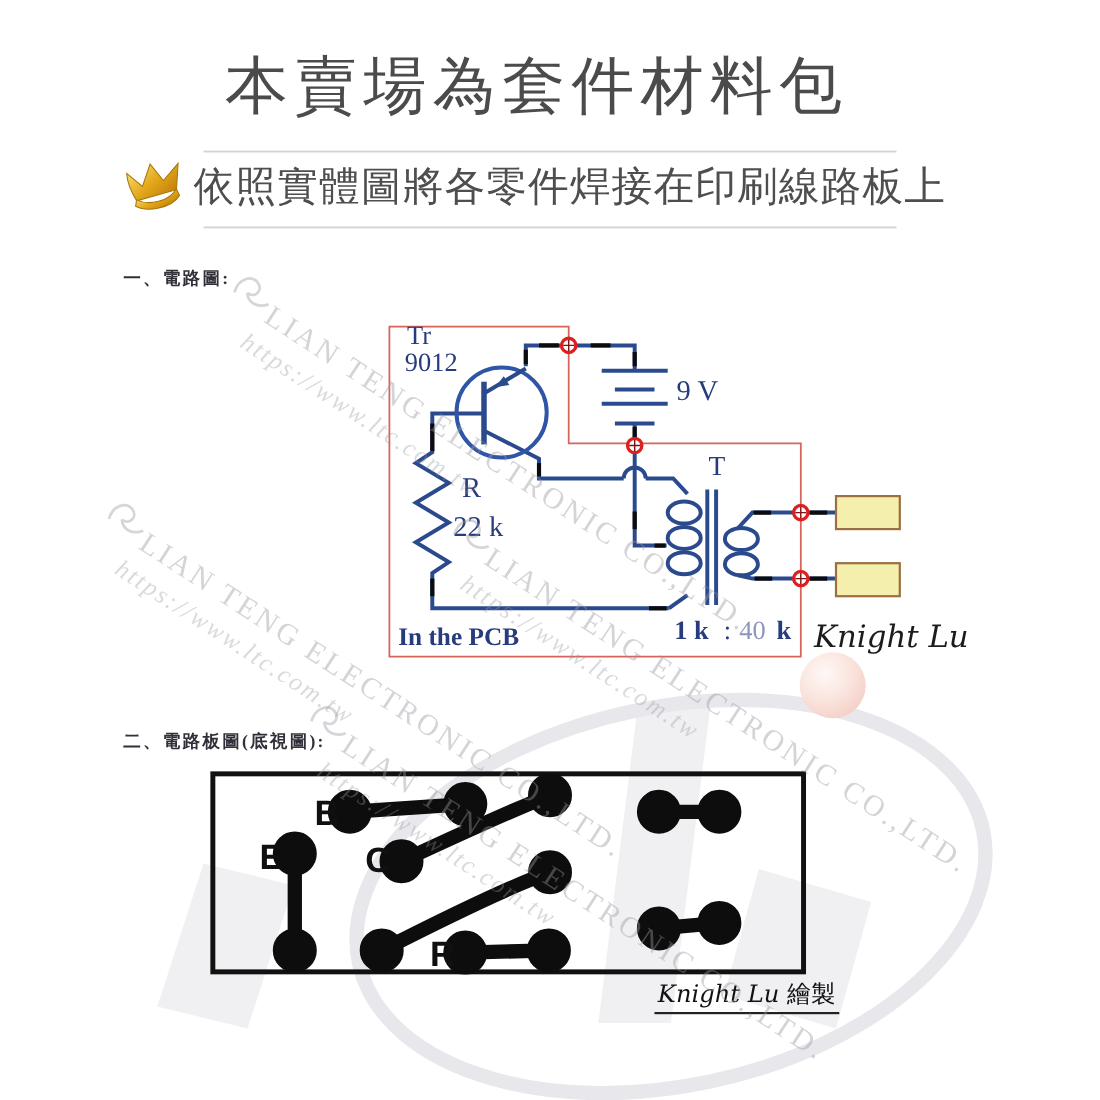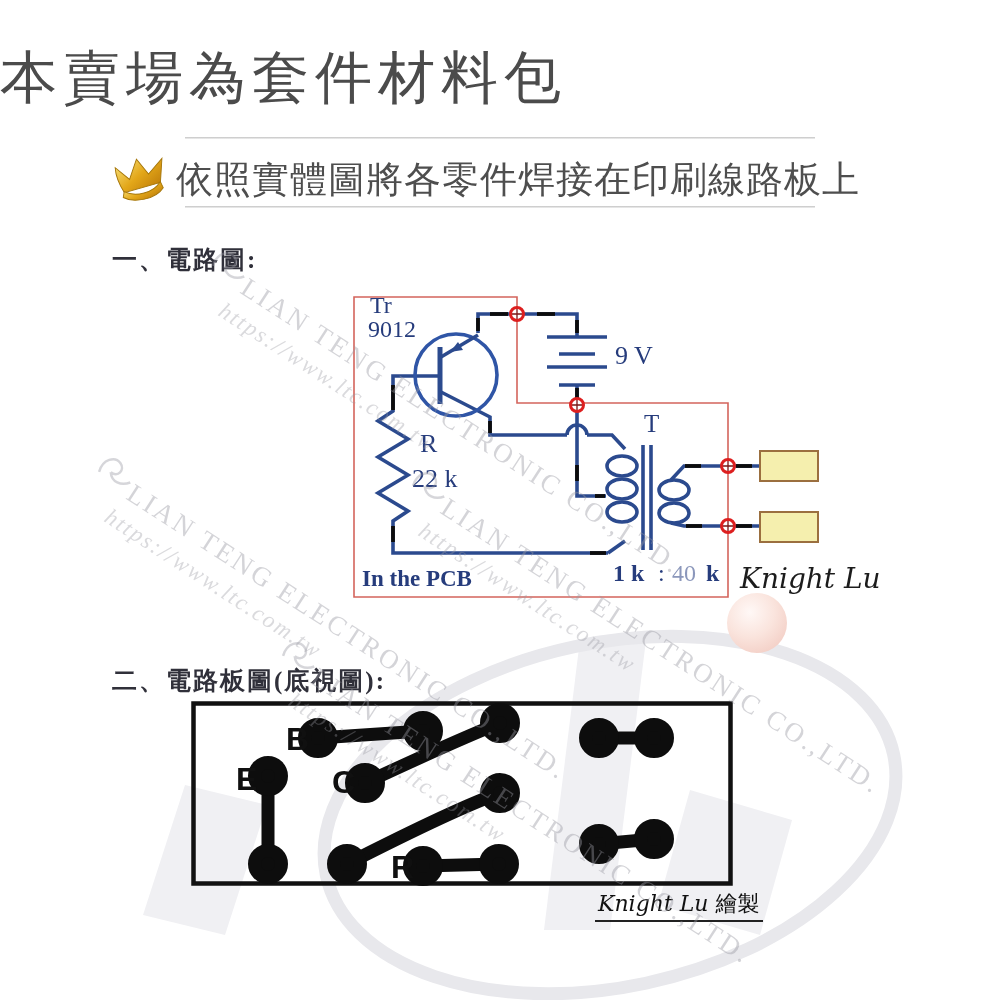--- a/index.html
+++ b/index.html
@@ -4,38 +4,38 @@
 <style>
   html,body{margin:0;padding:0;}
   body{
     width:1000px;height:1000px;position:relative;overflow:hidden;
     background:#ffffff;
     font-family:"Liberation Sans","DejaVu Sans",sans-serif;
   }
   .abs{position:absolute;}
   
   .title{
-    top:40px;left:0;width:976px;
+    top:40px;left:0;width:976px;text-align:center;
     font-size:57px;font-weight:500;color:#4b4b4b;letter-spacing:6px;
     z-index:10;
   }
   .divider{
     left:185px;width:630px;height:2px;z-index:10;
     background:linear-gradient(to bottom,#c3c3c3,#f1f1f1);
   }
   .subtitle-row{
-    left:114px;top:154px;display:flex;align-items:center;z-index:10;
+    left:114px;top:144px;display:flex;align-items:center;z-index:10;
   }
   .subtitle-text{
     font-size:37px;color:#4e4e4e;letter-spacing:1px;margin-left:6px;
   }
   
   .sec-heading{
     font-family:"Liberation Serif","DejaVu Serif",serif;
-    font-size:25px;font-weight:bold;color:#30303a;letter-spacing:2px;z-index:10;
+    font-size:16px;font-weight:bold;color:#30303a;letter-spacing:2px;z-index:10;
   }
   
   svg{position:absolute;overflow:visible;}
   .redline{fill:none;stroke:#d4645c;stroke-width:1.6;}
   .wire path,.wire line,.wire ellipse{fill:none;stroke:#2b4a8e;stroke-width:3.6;}
   .blk path{fill:none;stroke:#0c0c0c;stroke-width:3.8;}
   .ctext{font-family:"Liberation Serif","DejaVu Serif",serif;fill:#263c7c;}
   .pcb-label{font-family:"Liberation Sans","DejaVu Sans",sans-serif;font-weight:bold;fill:#101010;}
   
   .sig-bottom{

